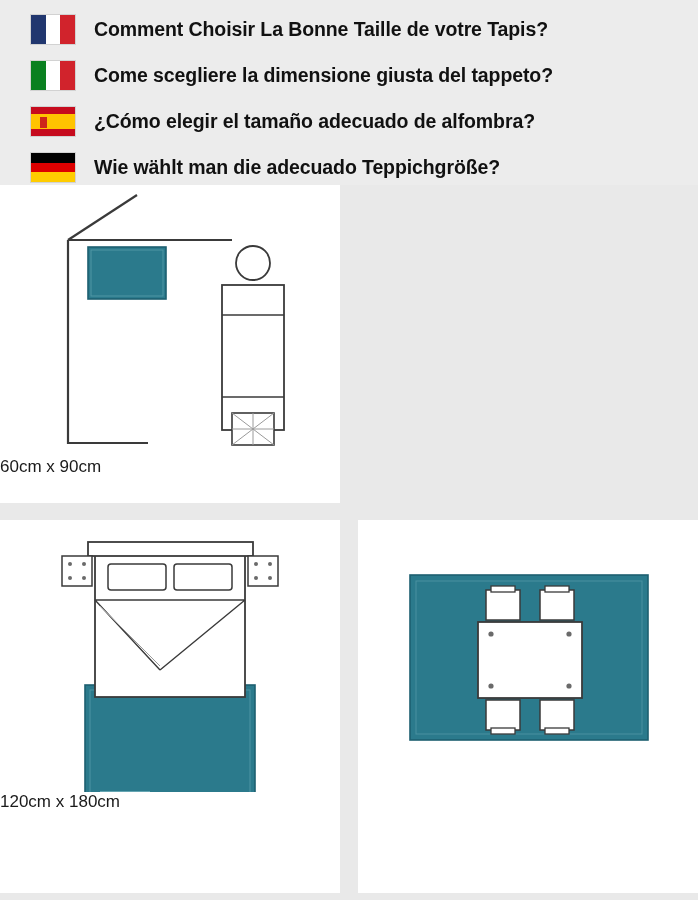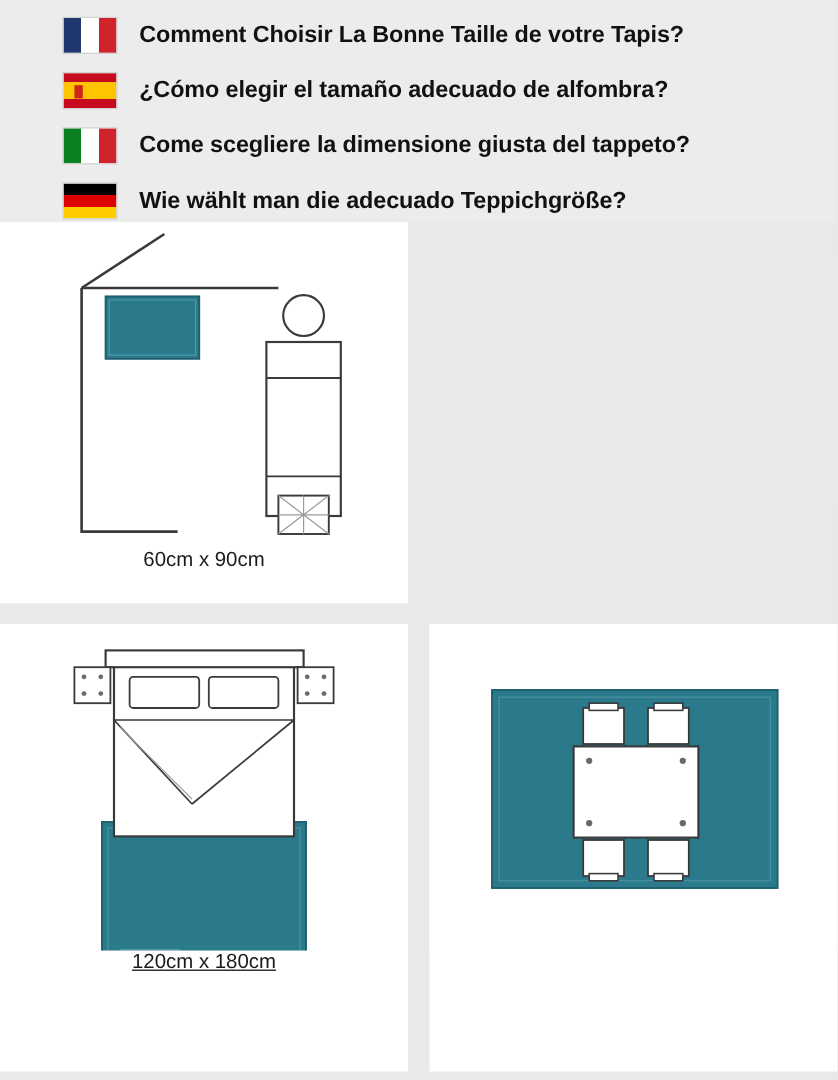--- a/index.html
+++ b/index.html
@@ -24,21 +24,21 @@
   .header {
     background: #ececec;
     padding: 6px 0 10px 0;
     height: 185px;
     box-sizing: border-box;
   }
   .lang-row {
     display: flex;
     align-items: center;
     height: 46px;
-    padding-left: 52px;
+    padding-left: 30px;
   }
   .flag {
     width: 46px;
     height: 31px;
     flex: 0 0 auto;
     margin-right: 18px;
     display: block;
     border: 1px solid #d2d2d2;
     box-sizing: border-box;
   }
@@ -98,28 +98,27 @@
     background: #e9e9e9;
     width: 698px;
   }
   .art {
     position: relative;
     width: 100%;
     height: 270px;
     background: #ffffff;
   }
   .caption {
-    text-align: center;
     font-size: 17px;
     color: #1a1a1a;
     padding-bottom: 14px;
     background: #ffffff;
   }
   .cell-r1 { height: 318px; }
-  .cell-r2 { height: 373px; text-decoration: underline; }
+  .cell-r2 { height: 373px; }
   .cell-r1 .art { height: 272px; }
   .cell-r2 .art { height: 272px; }
 
   svg { display: block; }
   .bottom-strip {
     height: 32px;
     background: #e9e9e9;
     width: 698px;
   }
 </style>
@@ -129,27 +128,27 @@
 <div class="page">
 
   <div class="header">
 
     <div class="lang-row">
       <span class="flag flag-fr"></span>
       <span class="lang-text">Comment Choisir La Bonne Taille de votre Tapis?</span>
     </div>
 
     <div class="lang-row">
+      <span class="flag flag-it"></span>
+      <span class="lang-text">Come scegliere la dimensione giusta del tappeto?</span>
+    </div>
+
+    <div class="lang-row">
       <span class="flag flag-es"></span>
       <span class="lang-text">¿Cómo elegir el tamaño adecuado de alfombra?</span>
-    </div>
-
-    <div class="lang-row">
-      <span class="flag flag-it"></span>
-      <span class="lang-text">Come scegliere la dimensione giusta del tappeto?</span>
     </div>
 
     <div class="lang-row">
       <span class="flag flag-de"></span>
       <span class="lang-text">Wie wählt man die adecuado Teppichgröße?</span>
     </div>
 
   </div>
 
   <div class="grid">

